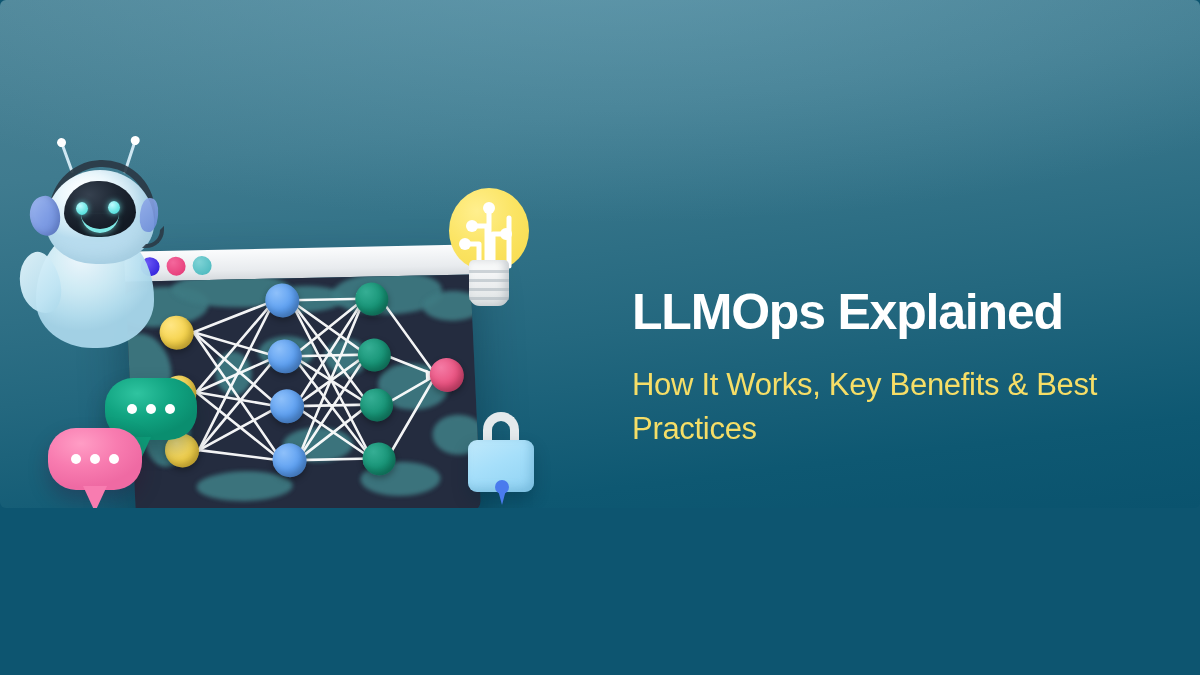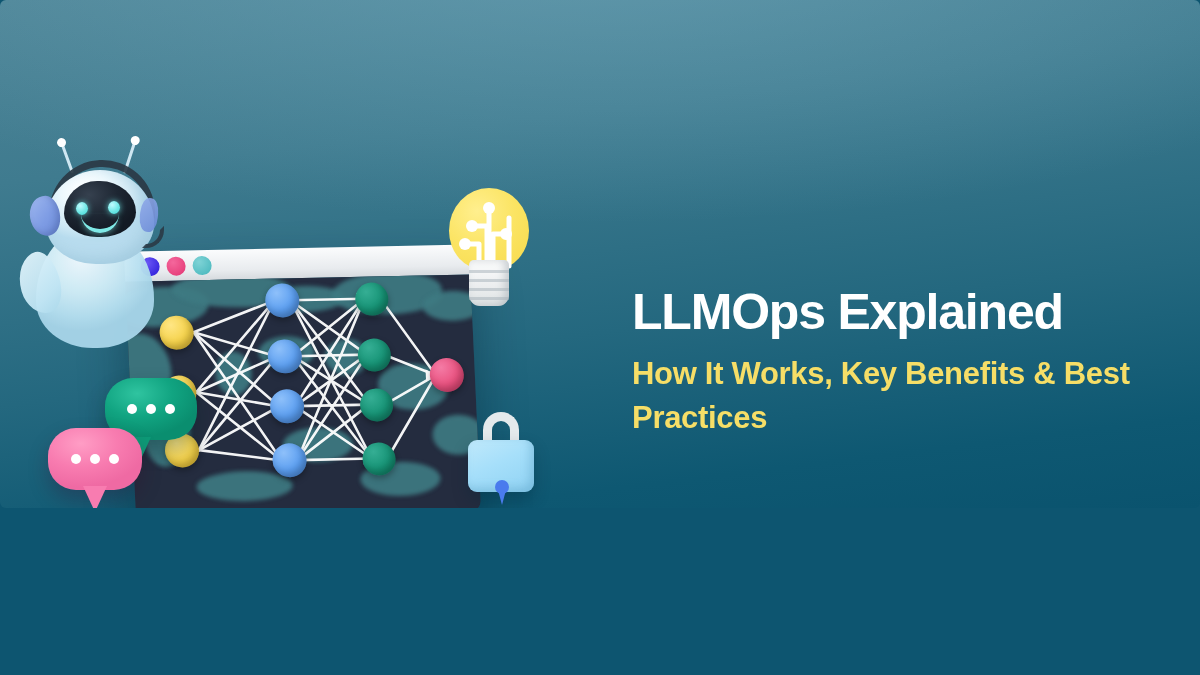--- a/index.html
+++ b/index.html
@@ -26,23 +26,23 @@
   }
   .headline {
     font-size:50px;
     font-weight:bold;
     color:#ffffff;
     letter-spacing:-1.2px;
     line-height:1.05;
     white-space:nowrap;
   }
   .subheadline {
-    margin-top:13px;
+    margin-top:24px;
     font-size:31px;
-    font-weight:bold;
+    font-weight:normal;
     color:#f6de67;
     line-height:1.42;
     letter-spacing:-0.3px;
     max-width:520px;
   }
 
   
   .illus { position:absolute; left:0; top:0; width:600px; height:675px; }
 
   

